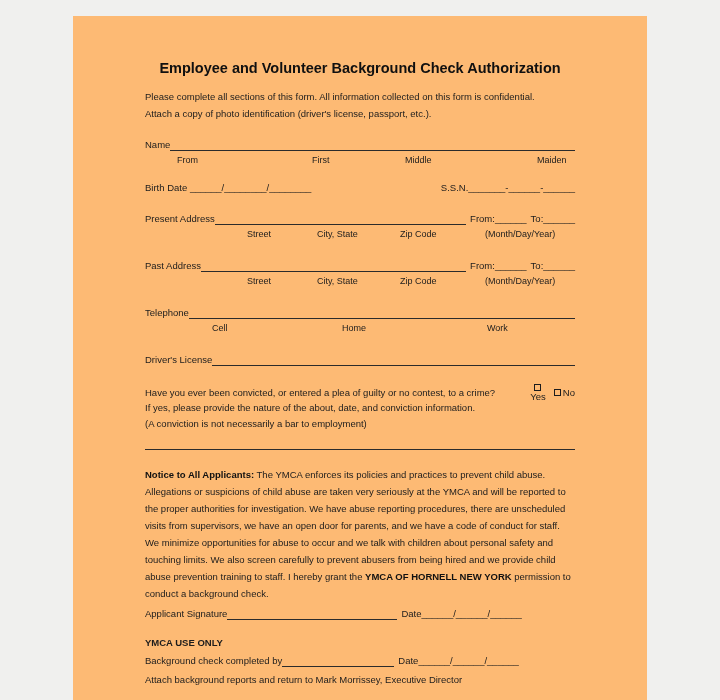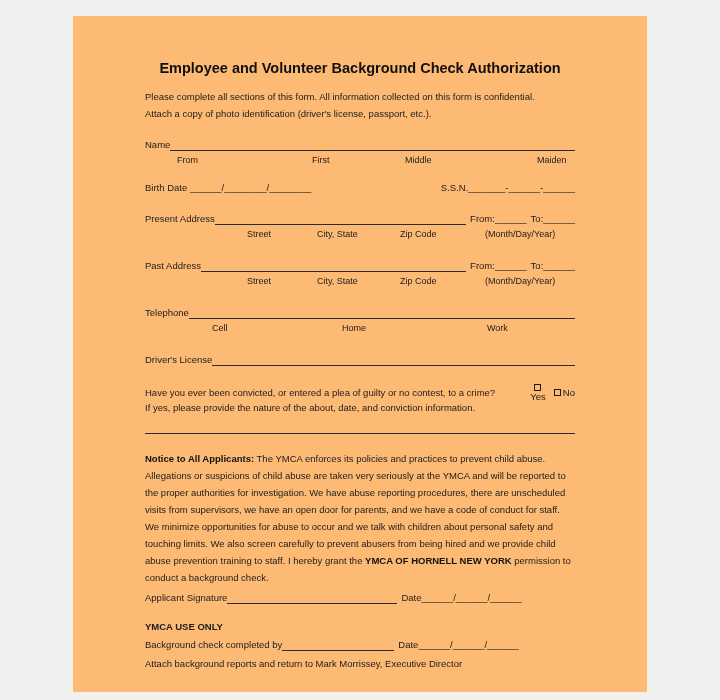--- a/index.html
+++ b/index.html
@@ -142,20 +142,21 @@
       <span class="cbgrp first">
         <span class="cb"></span>
           <span>Yes</span>
       </span>
       <span class="cbgrp">
         <span class="cb"></span>
           <span>No</span>
       </span>
     </div>
     <div class="tline">If yes, please provide the nature of the about, date, and conviction information.</div>
+    <div class="tline">(A conviction is not necessarily a bar to employment)</div>
     <div class="blankline"></div>
   </div>
 
   <p class="notice"><b>Notice to All Applicants:</b><span> The YMCA enforces its policies and practices to prevent child abuse. Allegations or suspicions of child abuse are taken very seriously at the YMCA and will be reported to the proper authorities for investigation. We have abuse reporting procedures, there are unscheduled visits from supervisors, we have an open door for parents, and we have a code of conduct for staff. We minimize opportunities for abuse to occur and we talk with children about personal safety and touching limits. We also screen carefully to prevent abusers from being hired and we provide child abuse prevention training to staff. I hereby grant the </span><b>YMCA OF HORNELL NEW YORK</b><span> permission to conduct a background check.</span></p>
 
   <div class="row sigrow">
     <span class="lbl">Applicant Signature</span>
     <span class="fill-sig"></span>
     <span class="lbl gap-l">Date</span>
     <span class="blank">______/______/______</span>

